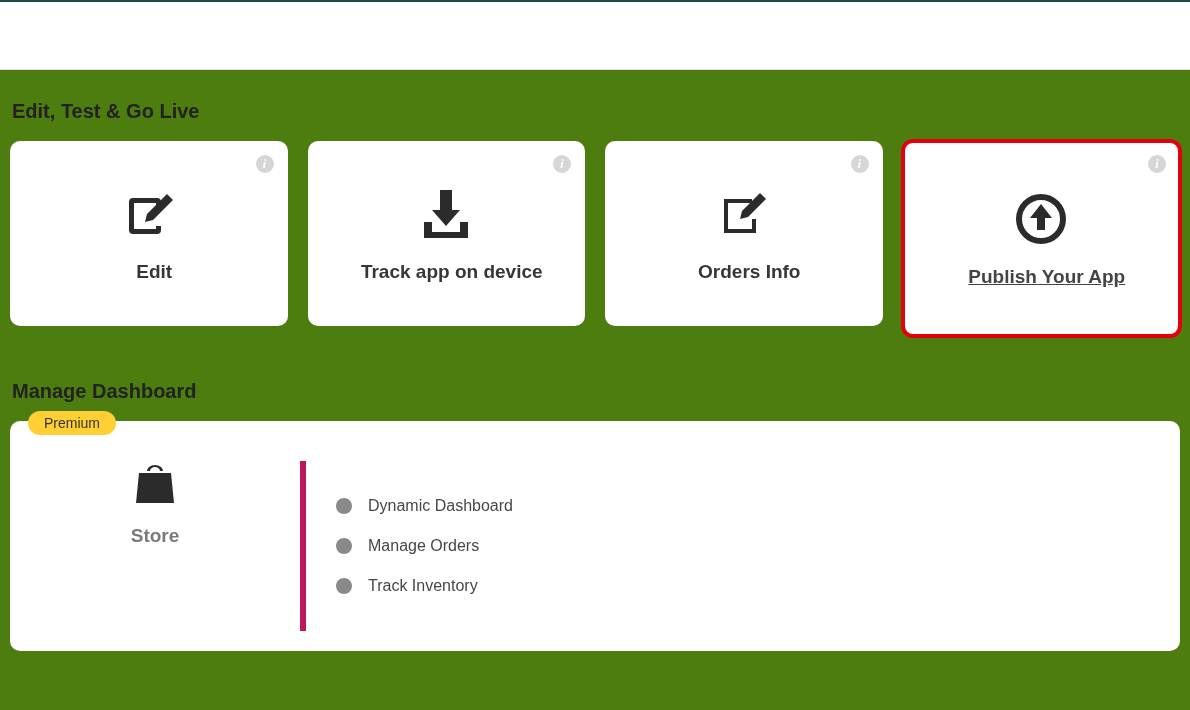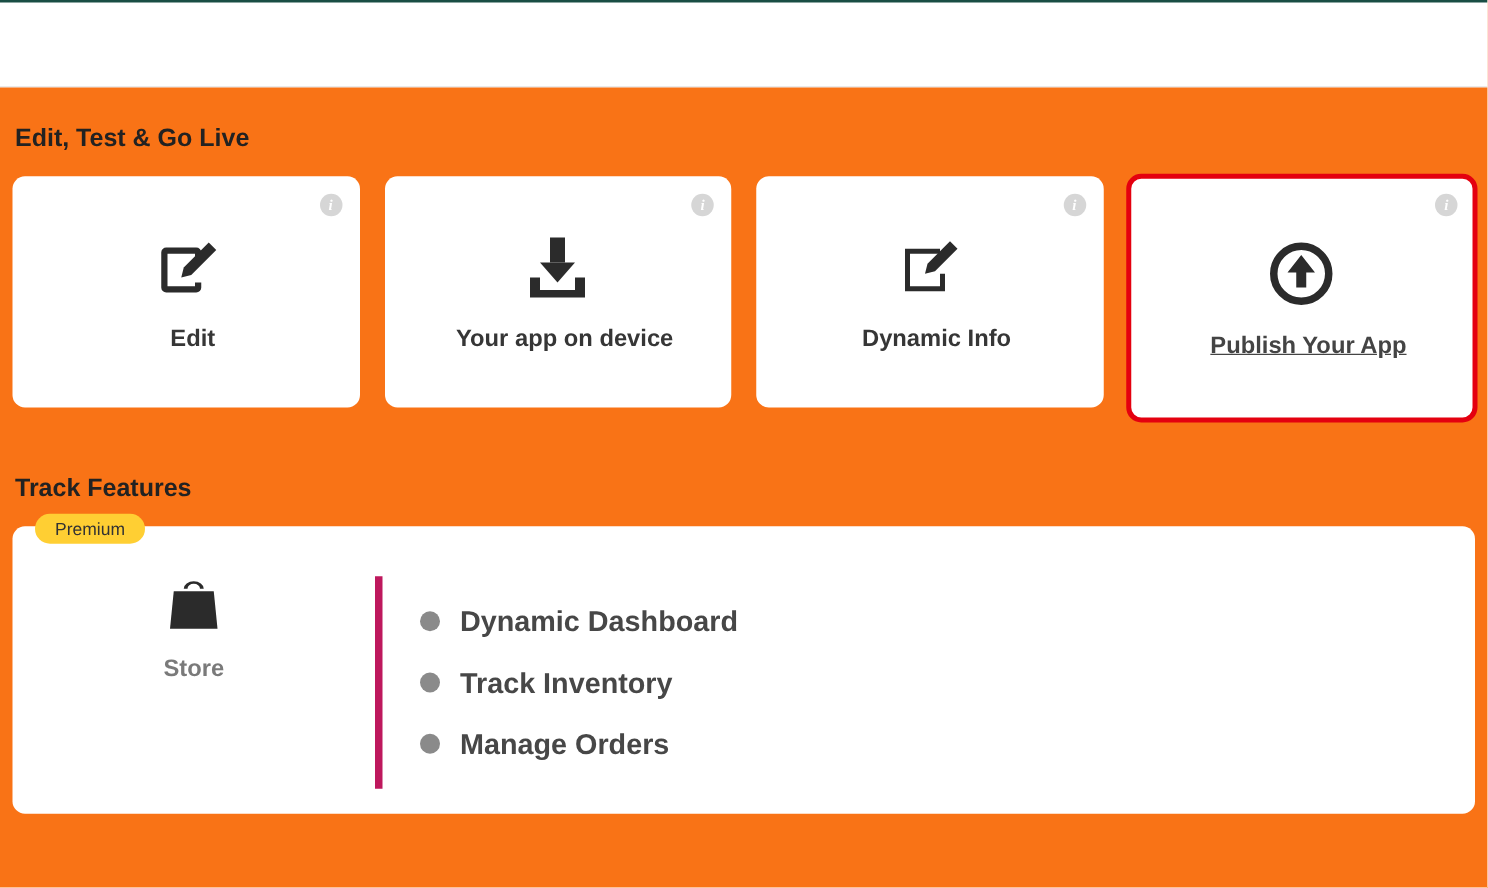--- a/index.html
+++ b/index.html
@@ -1,18 +1,18 @@
 <!DOCTYPE html>
 <html><head>
 <meta charset="utf-8">
 <style>
   * { box-sizing: border-box; margin: 0; padding: 0; }
   html, body { width: 1190px; height: 710px; font-family: Arial, Helvetica, sans-serif; background: #fff; }
   .topbar { width: 100%; height: 70px; background: #ffffff; border-top: 2px solid #194e44; border-bottom: 1px solid #e3e3e3; }
-  .canvas { width: 100%; height: 640px; background: #f97316; padding: 30px 10px 4px 10px; position: relative; }
+  .canvas { width: 100%; height: 640px; background: #4d7c0f; padding: 30px 10px 4px 10px; position: relative; }
   .section-title { font-size: 20px; font-weight: bold; color: #222; margin: 0 0 18px 2px; }
   .cards-row { display: flex; gap: 20px; width: 100%; }
   .card {
     flex: 1 1 0;
     background: #fff;
     border-radius: 10px;
     height: 185px;
     position: relative;
     display: flex;
     flex-direction: column;
@@ -75,21 +75,21 @@
   .feature-right {
     flex: 1;
     display: flex;
     flex-direction: column;
     justify-content: center;
     padding-left: 30px;
     gap: 22px;
   }
   .bullet-row { display: flex; align-items: center; gap: 16px; }
   .bullet-dot { width: 16px; height: 16px; border-radius: 50%; background: #8a8a8a; flex-shrink:0; }
-  .bullet-text { font-size: 23px; color: #474747; font-weight: bold; }
+  .bullet-text { font-size: 16px; color: #474747; }
   svg { display:block; }
 </style>
 </head>
 <body>
 
 <div class="topbar"></div>
 
 <div class="canvas">
 
   <div class="section-title">Edit, Test &amp; Go Live</div>
@@ -109,49 +109,49 @@
 
     <div class="card">
       <div class="info-dot">i</div>
       <div class="icon-wrap">
         <svg width="56" height="52" viewBox="0 0 56 52">
           <rect x="22" y="2" width="12" height="20" fill="#2b2b2b"></rect>
           <polygon points="14,22 42,22 28,38" fill="#2b2b2b"></polygon>
           <path d="M6 34 h8 v10 h28 v-10 h8 v16 h-44 z" fill="#2b2b2b"></path>
         </svg>
       </div>
-      <div class="card-label">Your app on device</div>
+      <div class="card-label">Track app on device</div>
     </div>
 
     <div class="card">
       <div class="info-dot">i</div>
       <div class="icon-wrap">
         <svg width="48" height="46" viewBox="0 0 48 46">
           <path d="M4 8 h28 v4 h-24 v26 h24 v-10 h4 v14 h-32 z" fill="#2b2b2b"></path>
           <path d="M40 2 l6 6 -18 18 -8 2 2 -8 z" fill="#2b2b2b"></path>
         </svg>
       </div>
-      <div class="card-label">Dynamic Info</div>
+      <div class="card-label">Orders Info</div>
     </div>
 
     <div class="card highlight">
       <div class="info-dot">i</div>
       <div class="icon-wrap">
         <svg width="54" height="54" viewBox="0 0 54 54">
           <circle cx="27" cy="27" r="22" fill="none" stroke="#2b2b2b" stroke-width="6"></circle>
           <polygon points="27,12 38,26 31,26 31,38 23,38 23,26 16,26" fill="#2b2b2b"></polygon>
         </svg>
       </div>
       <div class="card-label">Publish Your App</div>
     </div>
 
   </div>
 
   <div class="section2">
-    <div class="section-title">Track Features</div>
+    <div class="section-title">Manage Dashboard</div>
 
     <div class="feature-panel">
       <div class="badge">Premium</div>
 
       <div class="feature-left">
         <span>
           <svg width="44" height="46" viewBox="0 0 44 46">
             <path d="M14 10 a8 6 0 0 1 16 0 h-3 a5 4 0 0 0 -10 0 z" fill="#2b2b2b"></path>
             <path d="M6 12 h32 l3 30 h-38 z" fill="#2b2b2b"></path>
           </svg>
@@ -159,23 +159,23 @@
         <div class="store-label">Store</div>
       </div>
 
       <div class="feature-right">
         <div class="bullet-row">
           <div class="bullet-dot"></div>
           <div class="bullet-text">Dynamic Dashboard</div>
         </div>
         <div class="bullet-row">
           <div class="bullet-dot"></div>
-          <div class="bullet-text">Track Inventory</div>
+          <div class="bullet-text">Manage Orders</div>
         </div>
         <div class="bullet-row">
           <div class="bullet-dot"></div>
-          <div class="bullet-text">Manage Orders</div>
+          <div class="bullet-text">Track Inventory</div>
         </div>
       </div>
     </div>
   </div>
 
 </div>
 
 </body></html>

